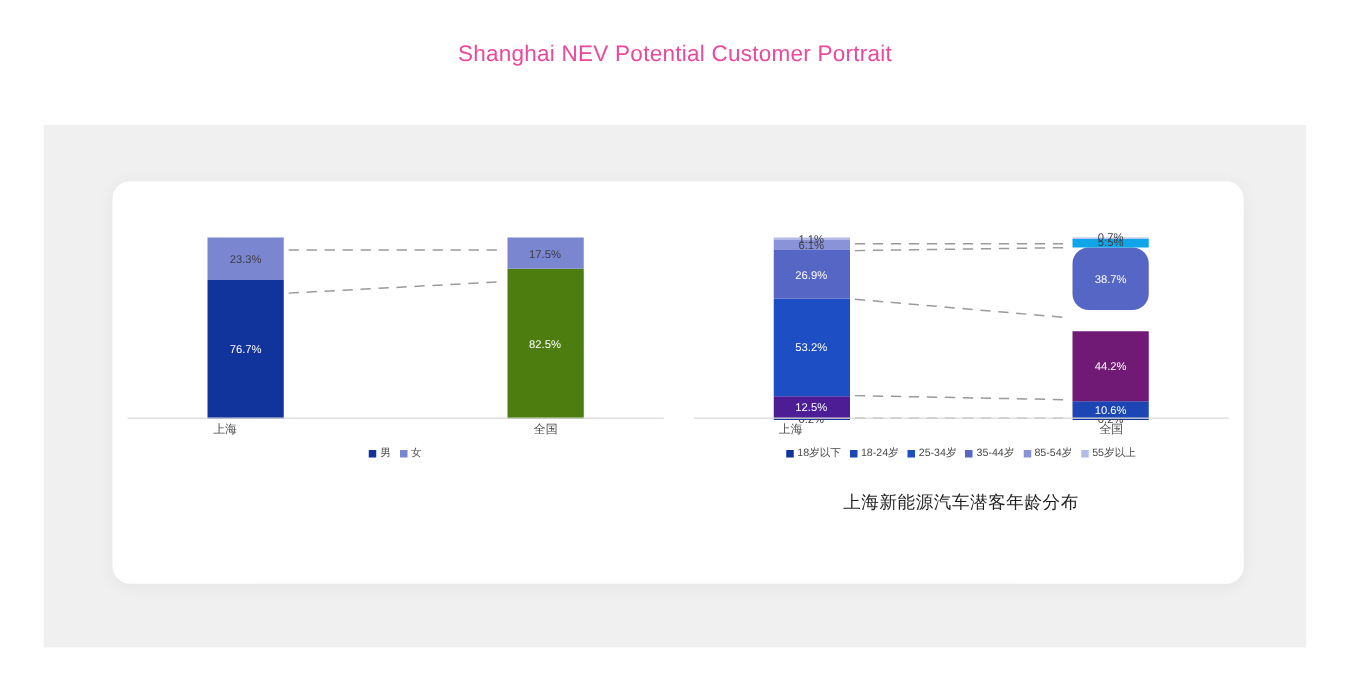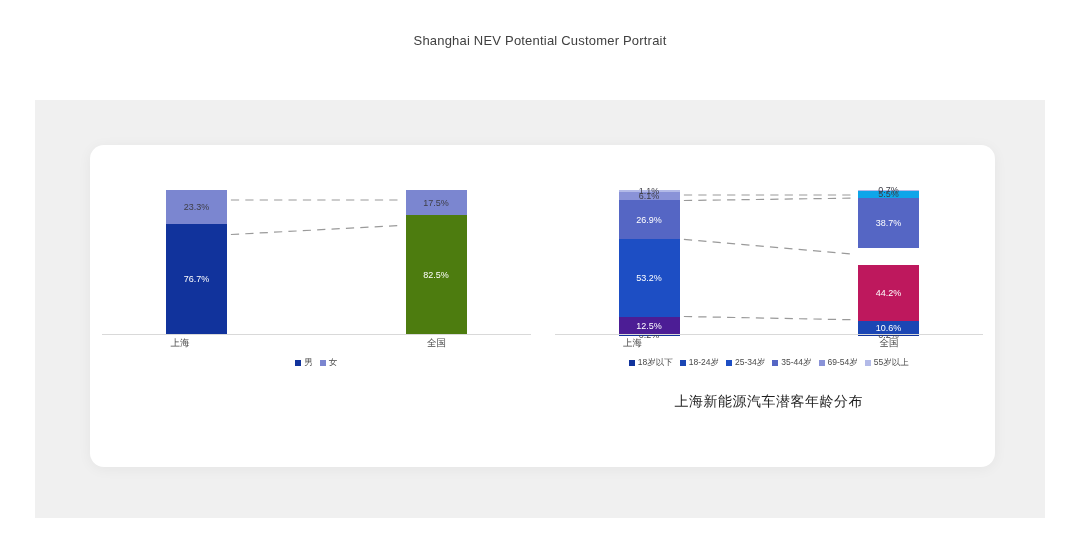--- a/index.html
+++ b/index.html
@@ -22,22 +22,22 @@
     padding-top: 24px;
   }
   .page-title {
     font-size: 24px;
     font-weight: bold;
     letter-spacing: 1px;
     color: #1a1a1a;
     line-height: 1.2;
   }
   .page-subtitle {
-    font-size: 13px;
-    color: #404040;
+    font-size: 18px;
+    color: #ec4899;
     margin-top: 9px;
     letter-spacing: 0.2px;
   }
 
   
   .grey-panel {
     position: absolute;
     left: 35px;
     top: 100px;
     width: 1010px;
@@ -277,24 +277,24 @@
             </div>
           </div>
 
           <div class="bar right-bar">
             <div class="seg" style="height:0.2%;background:#11339c;">
               <span class="seg-label on-light tiny">0.2%</span>
             </div>
             <div class="seg" style="height:10.6%;background:#1b46b4;">
               <span class="seg-label on-dark">10.6%</span>
             </div>
-            <div class="seg" style="height:44.2%;background:#be185d;margin-top:17px;">
+            <div class="seg" style="height:44.2%;background:#701a75;margin-top:17px;">
               <span class="seg-label on-dark">44.2%</span>
             </div>
-            <div class="seg" style="height:38.7%;background:#5566c4;">
+            <div class="seg" style="height:38.7%;background:#5566c4;border-radius:13px;">
               <span class="seg-label on-dark">38.7%</span>
             </div>
             <div class="seg" style="height:5.5%;background:#0ea5e9;">
               <span class="seg-label on-light tiny">5.5%</span>
             </div>
             <div class="seg" style="height:0.7%;background:#b3bae8;">
               <span class="seg-label on-light tiny">0.7%</span>
             </div>
           </div>
 
@@ -318,21 +318,21 @@
           <div class="legend-item">
             <span class="legend-swatch" style="background:#1d4ec4;"></span>
             <span>25-34岁</span>
           </div>
           <div class="legend-item">
             <span class="legend-swatch" style="background:#5566c4;"></span>
             <span>35-44岁</span>
           </div>
           <div class="legend-item">
             <span class="legend-swatch" style="background:#8a93d8;"></span>
-            <span>69-54岁</span>
+            <span>85-54岁</span>
           </div>
           <div class="legend-item">
             <span class="legend-swatch" style="background:#b3bae8;"></span>
             <span>55岁以上</span>
           </div>
         </div>
 
         <div class="caption">上海新能源汽车潜客年龄分布</div>
       </div>
 

